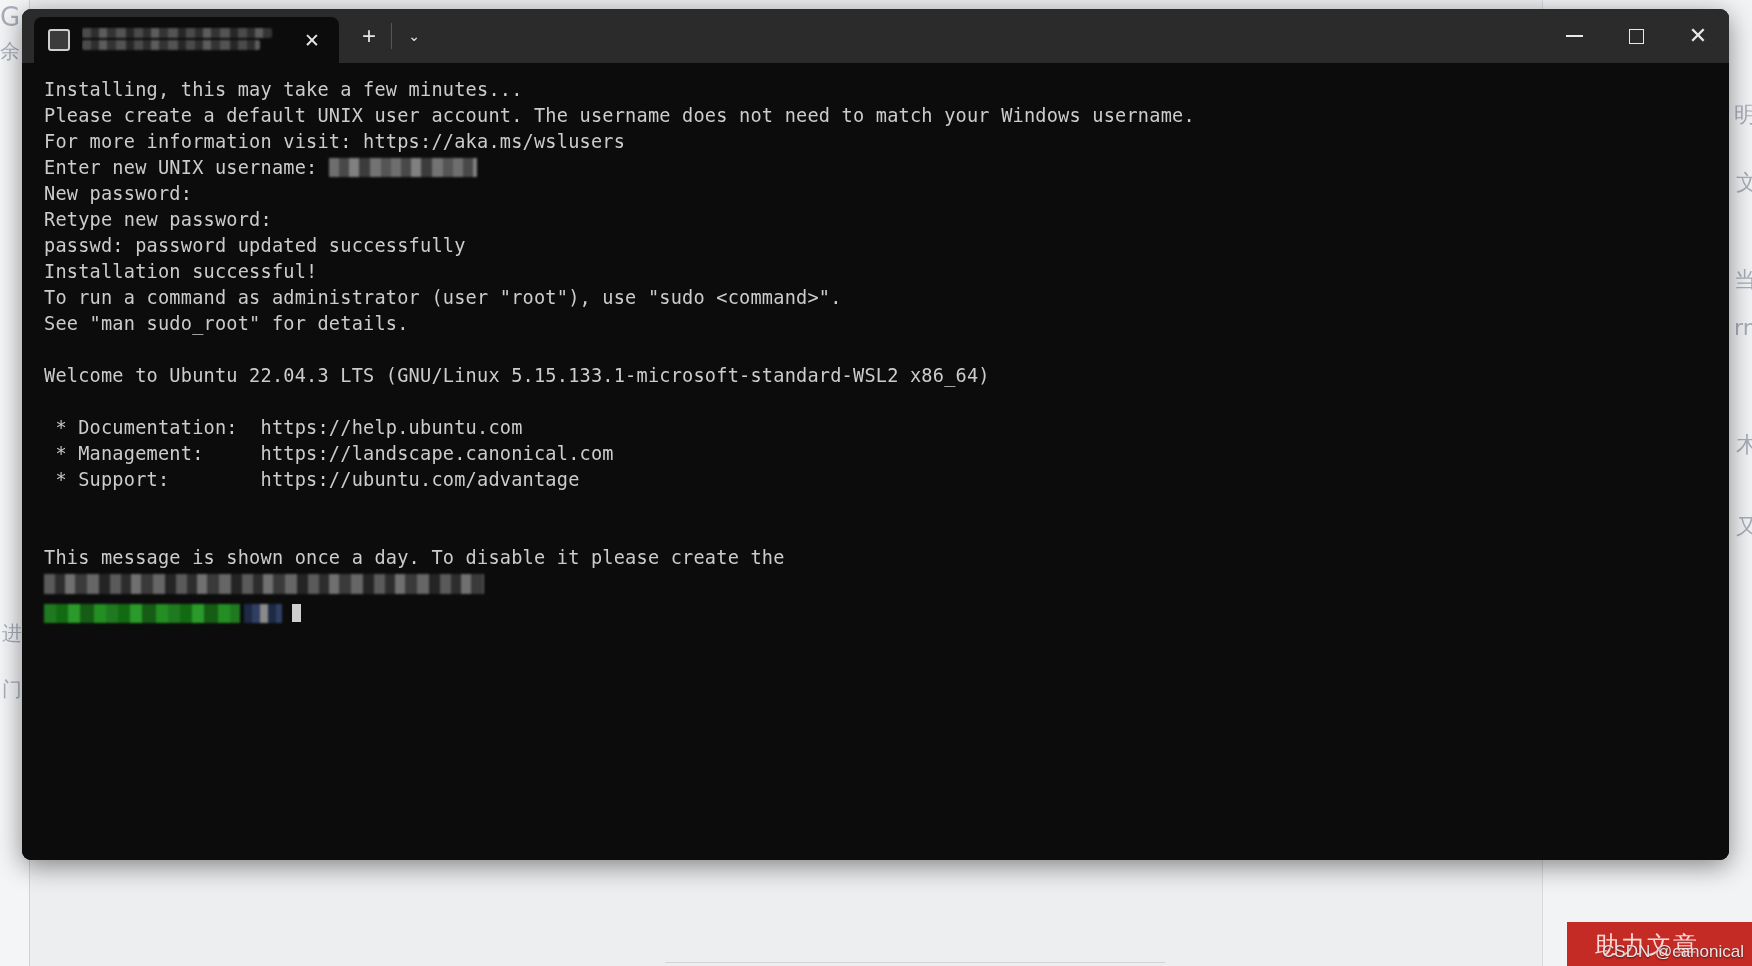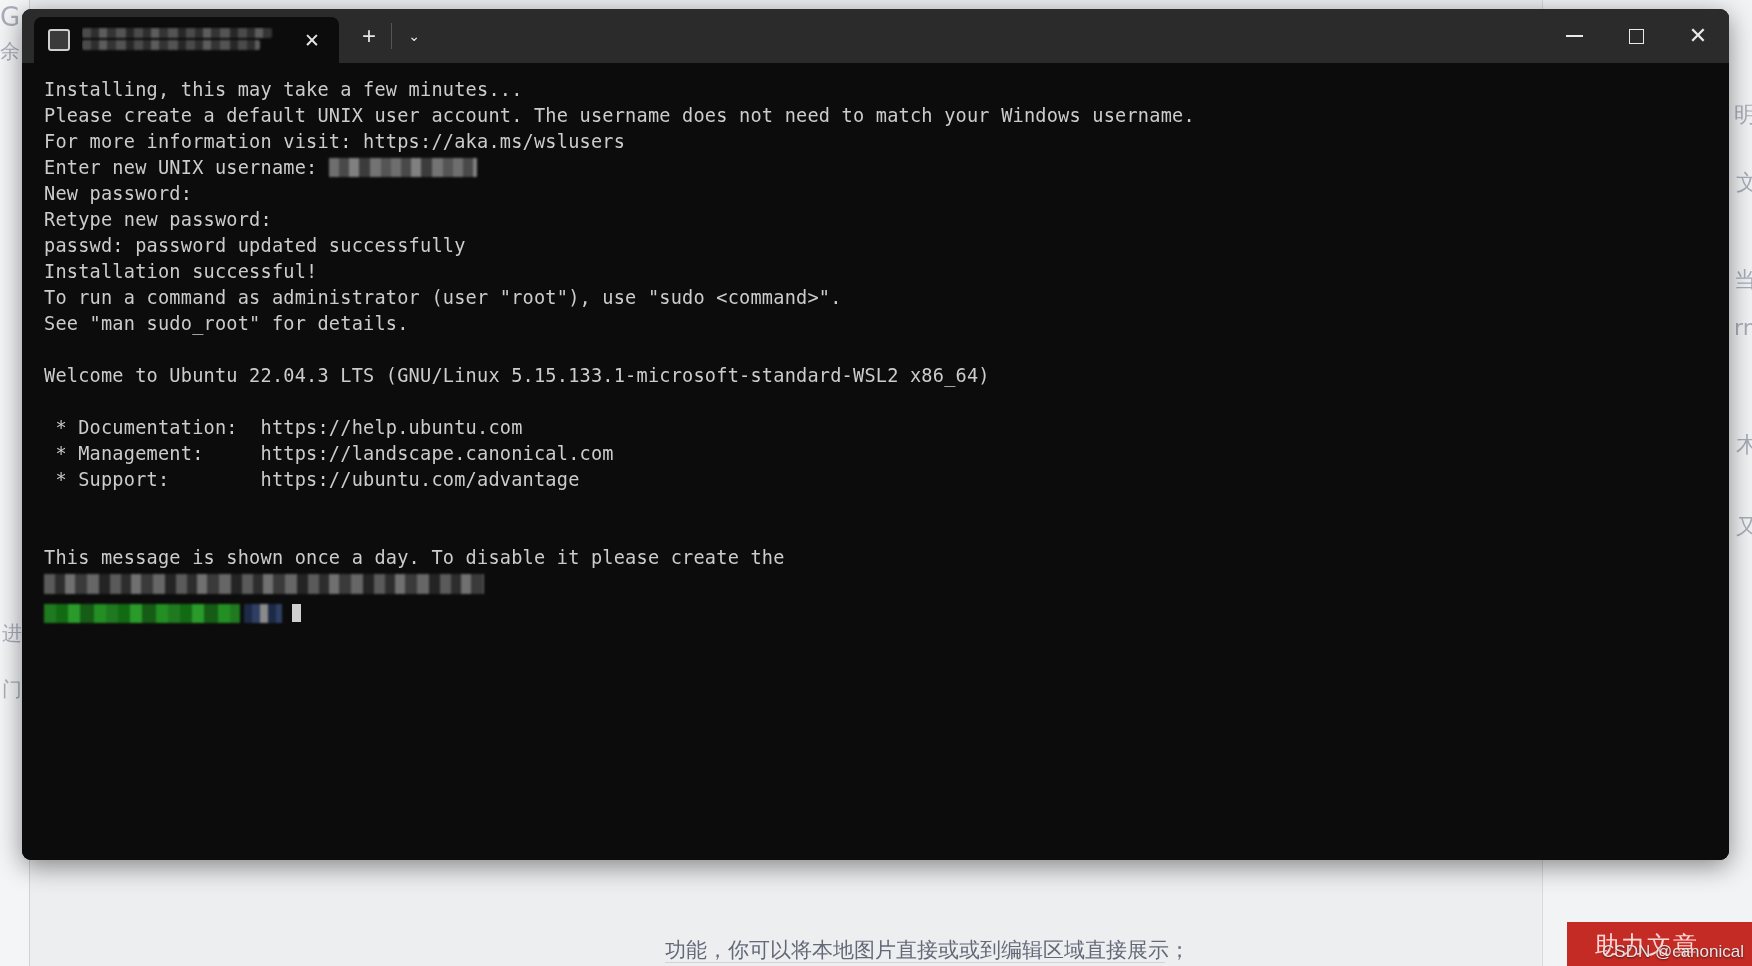--- a/index.html
+++ b/index.html
@@ -249,21 +249,20 @@
   <span class="bg-glyph" style="left:2px;top:676px;font-size:20px;">门</span>
 
   <div class="bg-col-right"></div>
   <span class="bg-glyph" style="left:1734px;top:100px;font-size:22px;">明</span>
   <span class="bg-glyph" style="left:1736px;top:168px;font-size:22px;">文</span>
   <span class="bg-glyph" style="left:1734px;top:265px;font-size:22px;">当</span>
   <span class="bg-glyph" style="left:1734px;top:315px;font-size:22px;">rn</span>
   <span class="bg-glyph" style="left:1736px;top:430px;font-size:22px;">木</span>
   <span class="bg-glyph" style="left:1736px;top:512px;font-size:22px;">又</span>
 
-  <div class="bg-text-strip" style="left:665px;top:936px;font-size:21px;color:#4d5264;">功能，你可以将本地图片直接或或到编辑区域直接展示；</div>
 
   <div class="bg-line" style="left:665px;top:962px;width:500px;"></div>
 
   <div class="bg-red-band">
     <span class="rb-text">助力文章</span>
   </div>
 </div>
 
 <div id="terminal-window">
 

